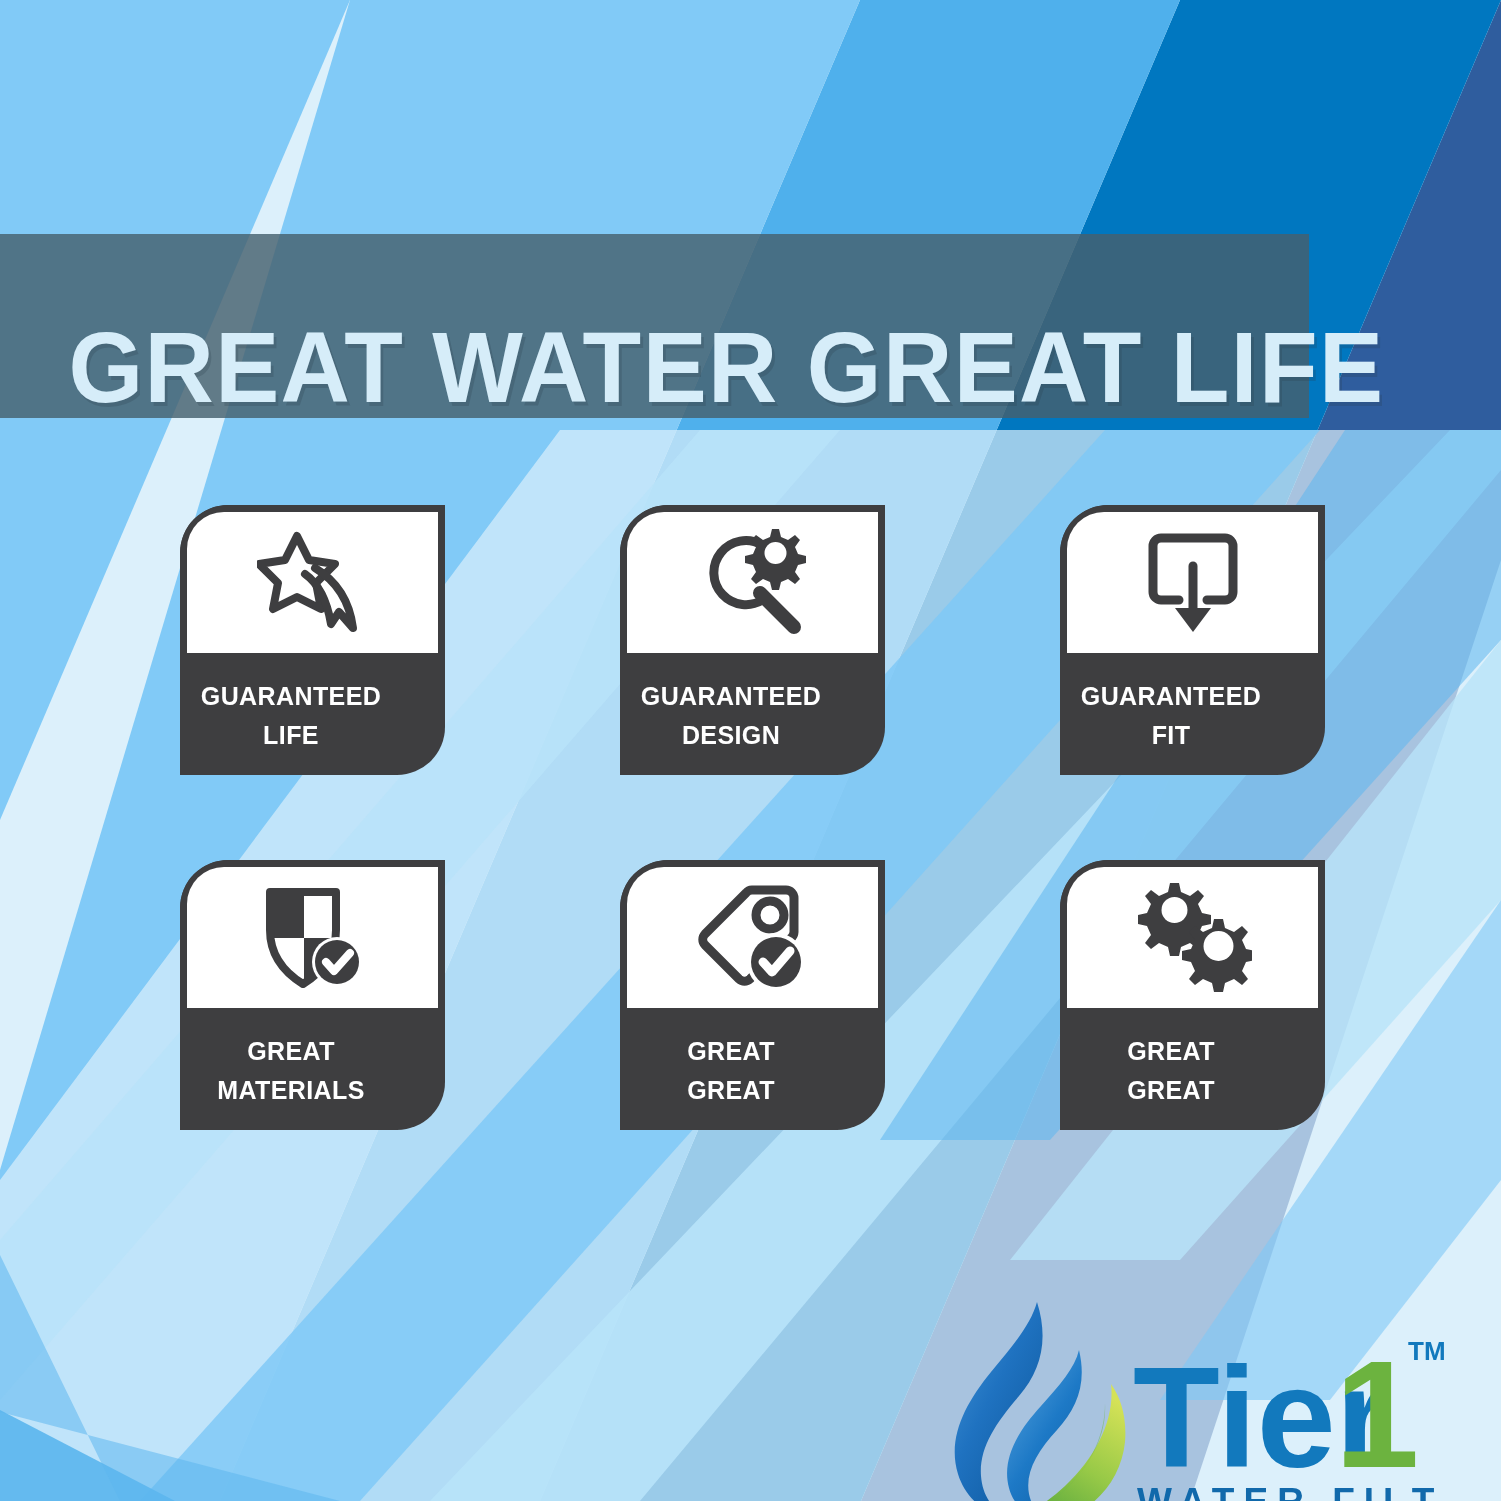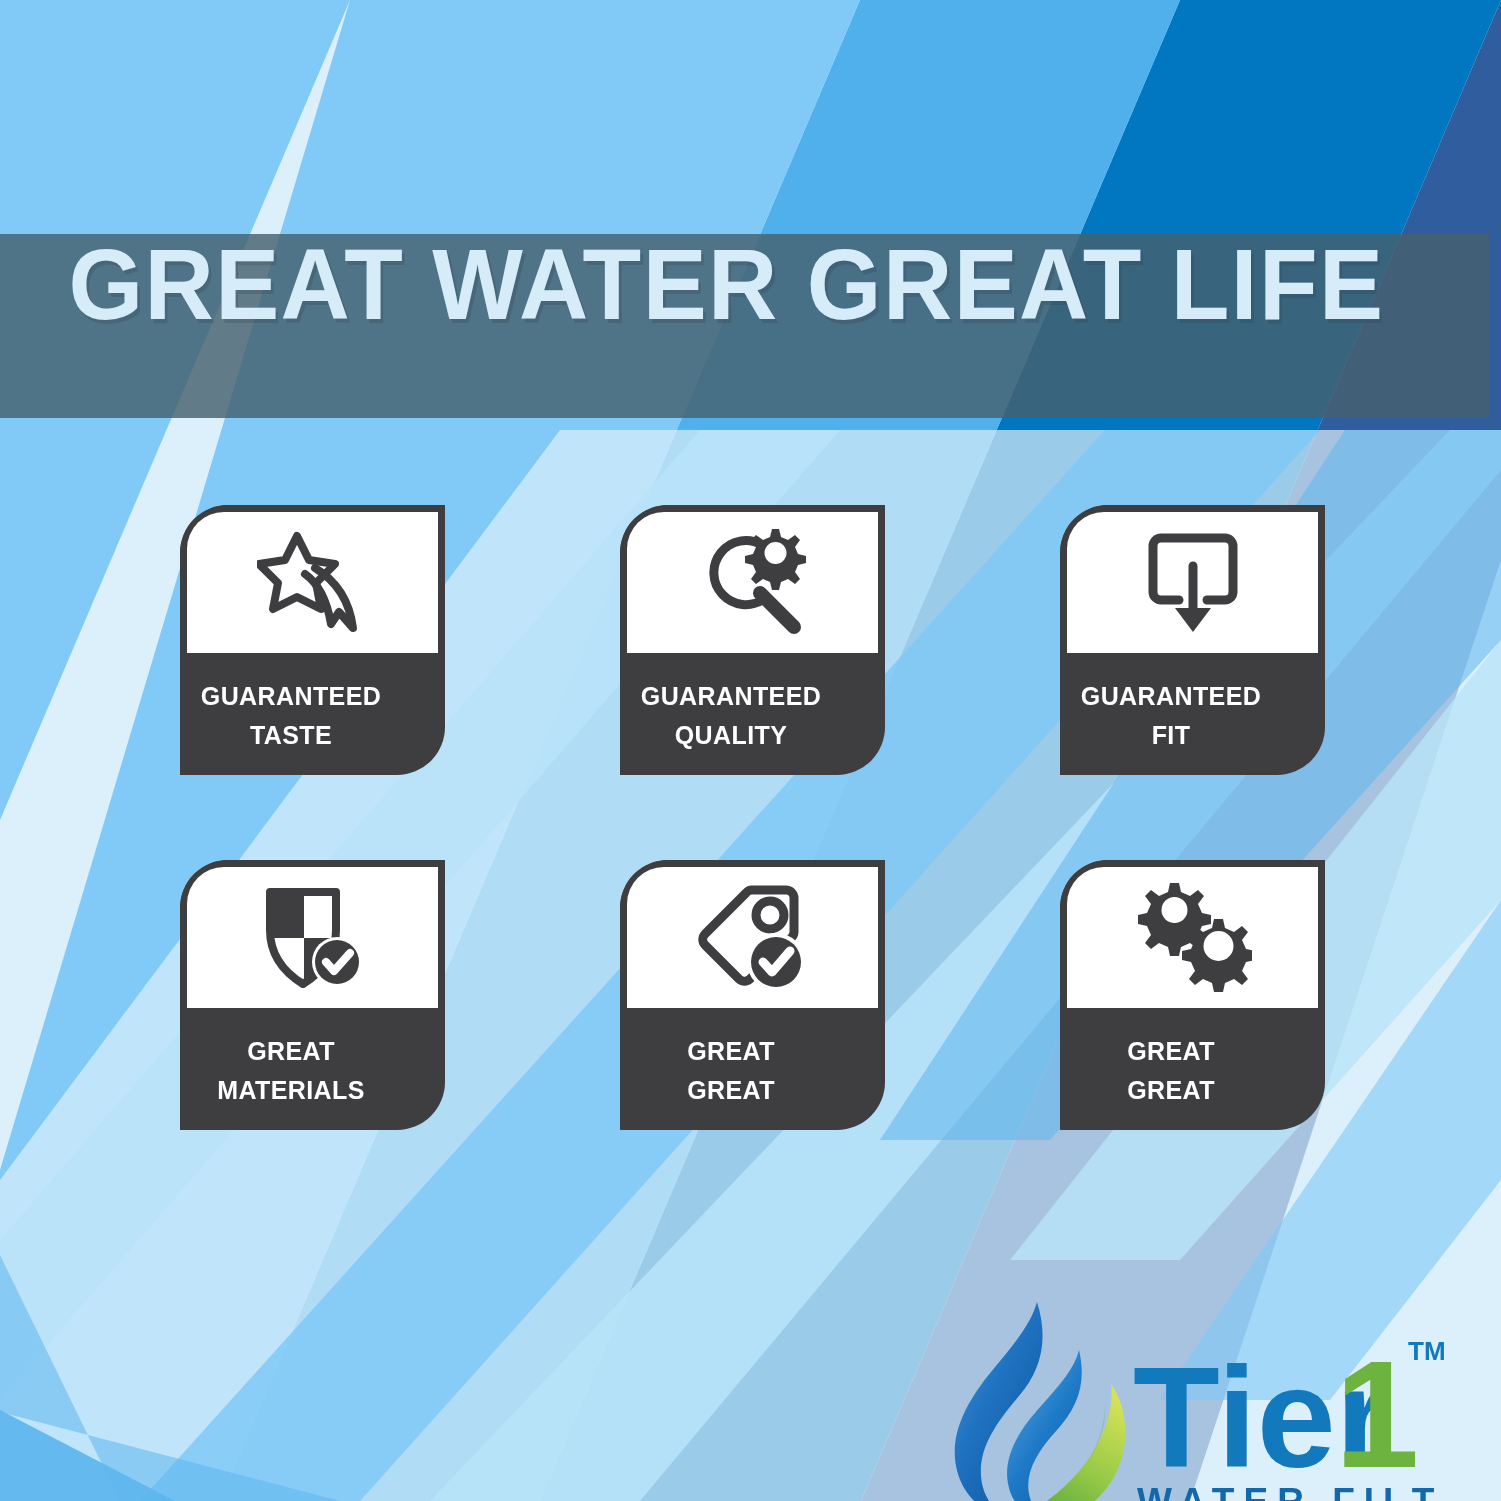--- a/index.html
+++ b/index.html
@@ -19,23 +19,23 @@
   }
 
   
   #stripes { position:absolute; inset:0; }
   #stripes svg { display:block; width:1501px; height:1501px; }
 
   
   #band {
     position:absolute;
     left:0; top:234px;
-    width:1489px; height:184px;
+    width:1309px; height:184px;
     background:rgba(70,96,110,0.82);
-    display:flex; align-items:flex-start;
+    display:flex; align-items:flex-end;
   }
   #band-title {
     color:#d6edf9;
     font-size:101px;
     font-weight:bold;
     letter-spacing:1.5px;
     line-height:1;
     padding-left:72px;
     white-space:nowrap;
     transform:scaleX(0.95);
@@ -169,42 +169,42 @@
           <svg width="112" height="110" viewBox="0 0 112 110">
             <g fill="none" stroke="#3e3e40" stroke-width="8" stroke-linejoin="round" stroke-linecap="round">
               <polygon points="40,8 52,32 78,36 59,55 64,81 40,69 16,81 21,55 2,36 28,32"></polygon>
               <path d="M58,40 C78,52 92,70 96,100 L82,84 L74,96 C70,72 62,56 48,46"></path>
             </g>
           </svg>
         </span>
       </div>
       <div class="card-label">
         <span>GUARANTEED</span>
-        <span>TASTE</span>
+        <span>LIFE</span>
       </div>
     </div>
 
     <div class="card">
       <div class="card-top">
         <span>
           <svg width="118" height="112" viewBox="0 0 118 112">
             <g fill="none" stroke="#3e3e40" stroke-width="9" stroke-linecap="round">
               <path d="M68,18 A32,32 0 1 0 70,72"></path>
             </g>
             <line x1="66" y1="66" x2="100" y2="100" stroke="#3e3e40" stroke-width="14" stroke-linecap="round"></line>
             <g fill="#3e3e40">
               <path d="M78,2 l7,0 l2,8 l7,3 l7,-5 l5,5 l-5,7 l3,7 l8,2 l0,7 l-8,2 l-3,7 l5,7 l-5,5 l-7,-5 l-7,3 l-2,8 l-7,0 l-2,-8 l-7,-3 l-7,5 l-5,-5 l5,-7 l-3,-7 l-8,-2 l0,-7 l8,-2 l3,-7 l-5,-7 l5,-5 l7,5 l7,-3 z"></path>
             </g>
             <circle cx="81.5" cy="26" r="11" fill="#ffffff"></circle>
           </svg>
         </span>
       </div>
       <div class="card-label">
         <span>GUARANTEED</span>
-        <span>QUALITY</span>
+        <span>DESIGN</span>
       </div>
     </div>
 
     <div class="card">
       <div class="card-top">
         <span>
           <svg width="100" height="110" viewBox="0 0 100 110">
             <path d="M36,72 L18,72 A8,8 0 0 1 10,64 L10,18 A8,8 0 0 1 18,10 L82,10 A8,8 0 0 1 90,18 L90,64 A8,8 0 0 1 82,72 L64,72" fill="none" stroke="#3e3e40" stroke-width="9" stroke-linecap="round"></path>
             <line x1="50" y1="38" x2="50" y2="84" stroke="#3e3e40" stroke-width="9" stroke-linecap="round"></line>
             <polygon points="32,80 68,80 50,104" fill="#3e3e40"></polygon>

